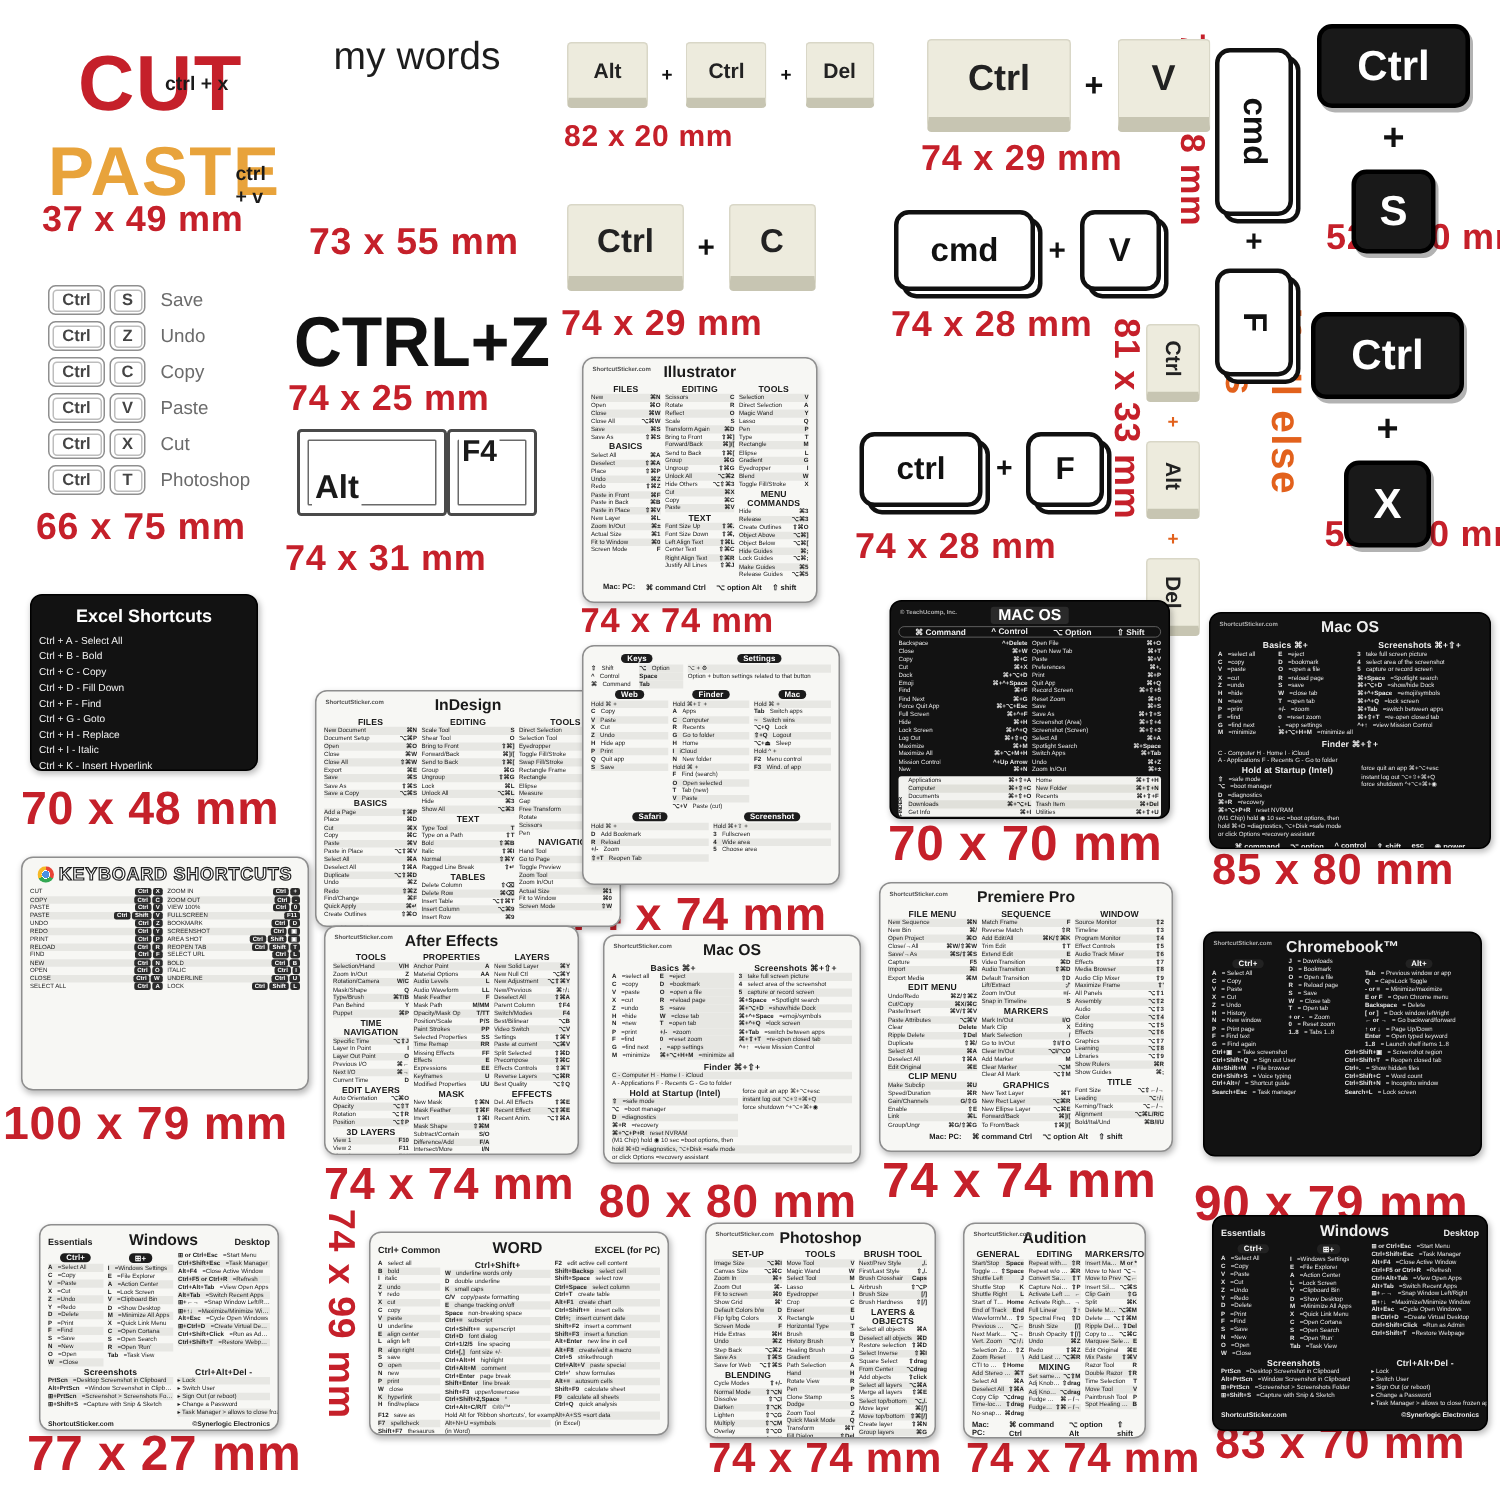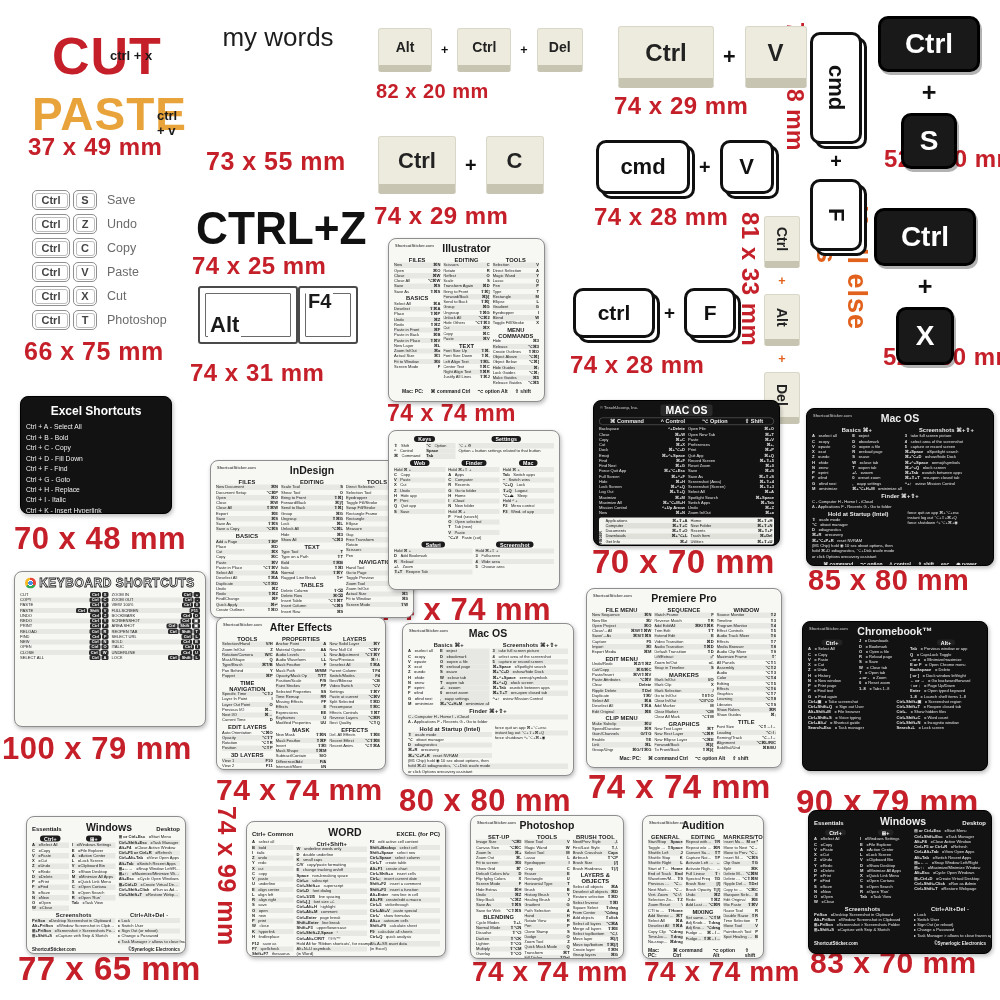--- a/index.html
+++ b/index.html
@@ -128,21 +128,21 @@
       <div class="dim" style="left: 14px; top: 521px; font-size: 31px;">70 x 48 mm</div>
       <div class="dim" style="left: 213px; top: 585px; font-size: 31px;">75 x 74 mm</div>
       <div class="dim" style="left: 379px; top: 592px; font-size: 31px;">74 x 74 mm</div>
       <div class="dim" style="left: 592px; top: 543px; font-size: 33px;">70 x 70 mm</div>
       <div class="dim" style="left: 808px; top: 564px; font-size: 29px;">85 x 80 mm</div>
       <div class="dim" style="left: 2px; top: 731px; font-size: 31px;">100 x 79 mm</div>
       <div class="dim" style="left: 216px; top: 773px; font-size: 30px;">74 x 74 mm</div>
       <div class="dim" style="left: 399px; top: 783px; font-size: 31px;">80 x 80 mm</div>
       <div class="dim" style="left: 588px; top: 768px; font-size: 33px;">74 x 74 mm</div>
       <div class="dim" style="left: 796px; top: 783px; font-size: 33px;">90 x 79 mm</div>
-      <div class="dim" style="left: 18px; top: 950px; font-size: 33px;">77 x 65 mm</div>
+      <div class="dim" style="left: 18px; top: 950px; font-size: 33px;">77 x 27 mm</div>
       <div class="dim vert" style="left: 212px; top: 806px; font-size: 25px;">74 x 99 mm</div>
       <div class="dim" style="left: 472px; top: 956px; font-size: 28px;">74 x 74 mm</div>
       <div class="dim" style="left: 644px; top: 956px; font-size: 28px;">74 x 74 mm</div>
       <div class="dim" style="left: 810px; top: 946px; font-size: 30px;">83 x 70 mm</div>
       <div class="kg" style="left: 378px; top: 28px;">
         <div class="key flat sm" style="width: 54px; height: 44px; font-size: 14px;">Alt</div>
         <span class="plus" style="font-size: 12.6px;">+</span>
         <div class="key flat sm" style="width: 54px; height: 44px; font-size: 14px;">Ctrl</div>
         <span class="plus" style="font-size: 12.6px;">+</span>
         <div class="key flat sm" style="width: 46px; height: 44px; font-size: 14px;">Del</div>

